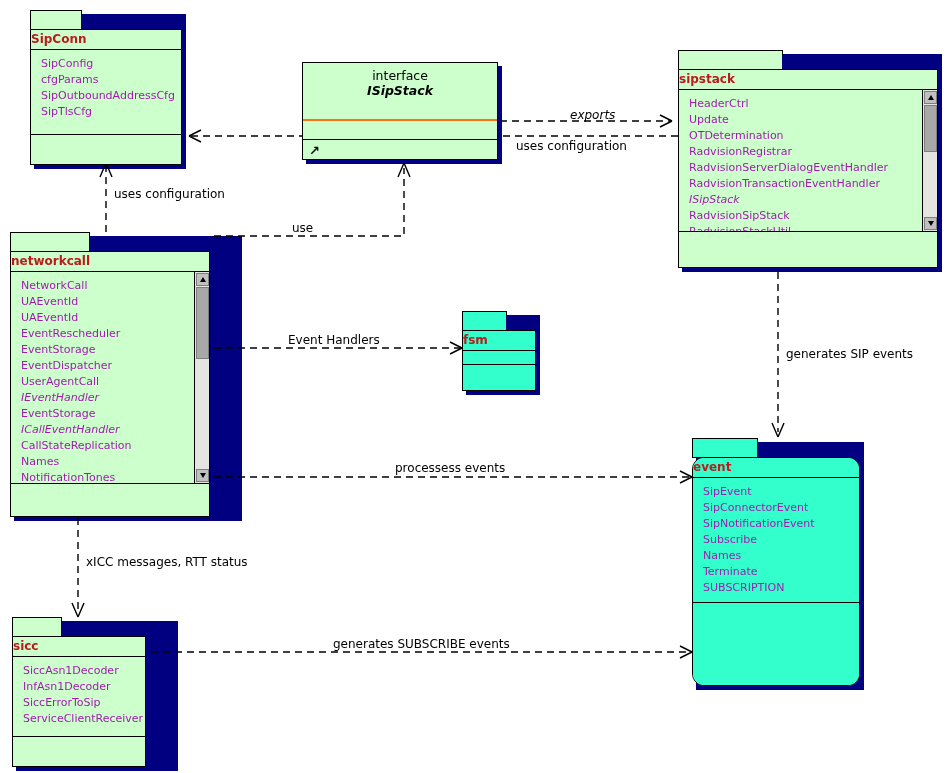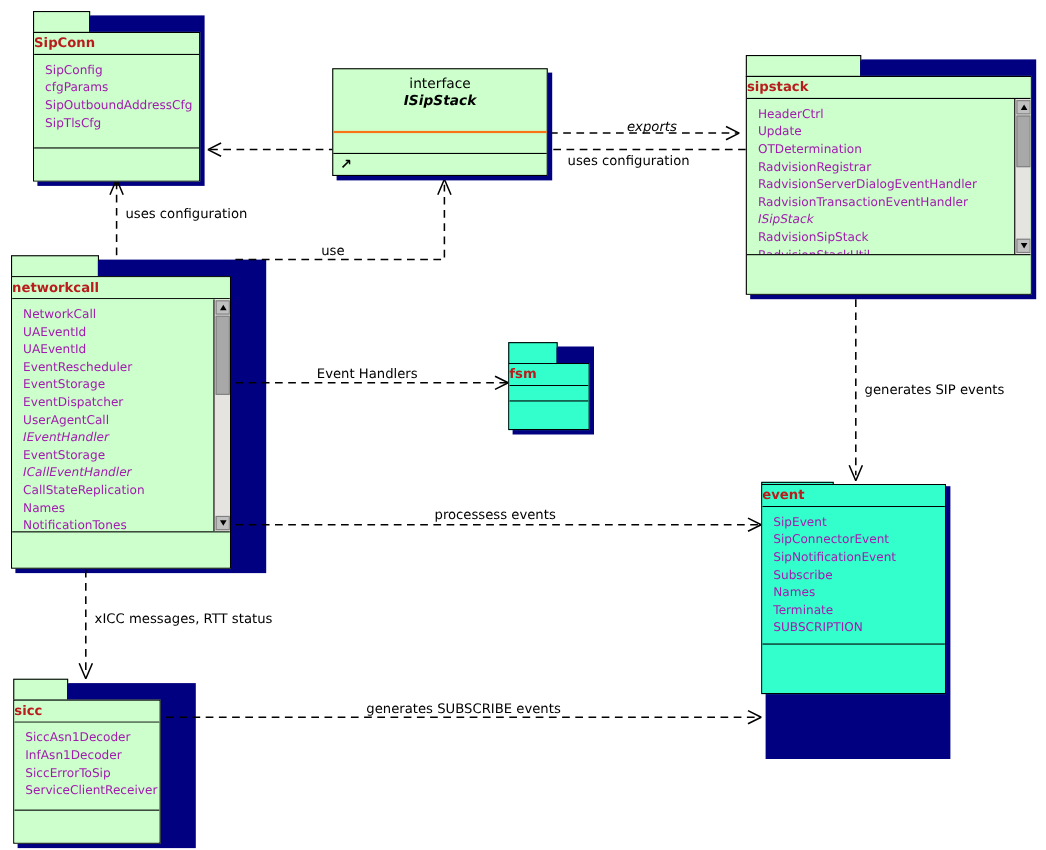--- a/index.html
+++ b/index.html
@@ -241,21 +241,21 @@
       </div>
       <div class="foot" style="height:26px;"></div>
     </div>
   </div>
 
   <div class="pkg cyan" style="left:692px;top:438px;width:168px;height:248px;">
     <div class="shadow"></div>
     <div class="tab" style="width:66px;height:20px;">
       <div class="tabshadow"></div>
     </div>
-    <div class="body" style="top:2px;width:168px;height:191px;">
+    <div class="body" style="top:19px;width:168px;height:229px;border-radius:12px;">
       <div class="title">event</div>
       <div class="items" style="height:125px;">
         <div class="lst">
             <div>SipEvent</div>
             <div>SipConnectorEvent</div>
             <div>SipNotificationEvent</div>
             <div>Subscribe</div>
             <div>Names</div>
             <div>Terminate</div>
             <div>SUBSCRIPTION</div>

